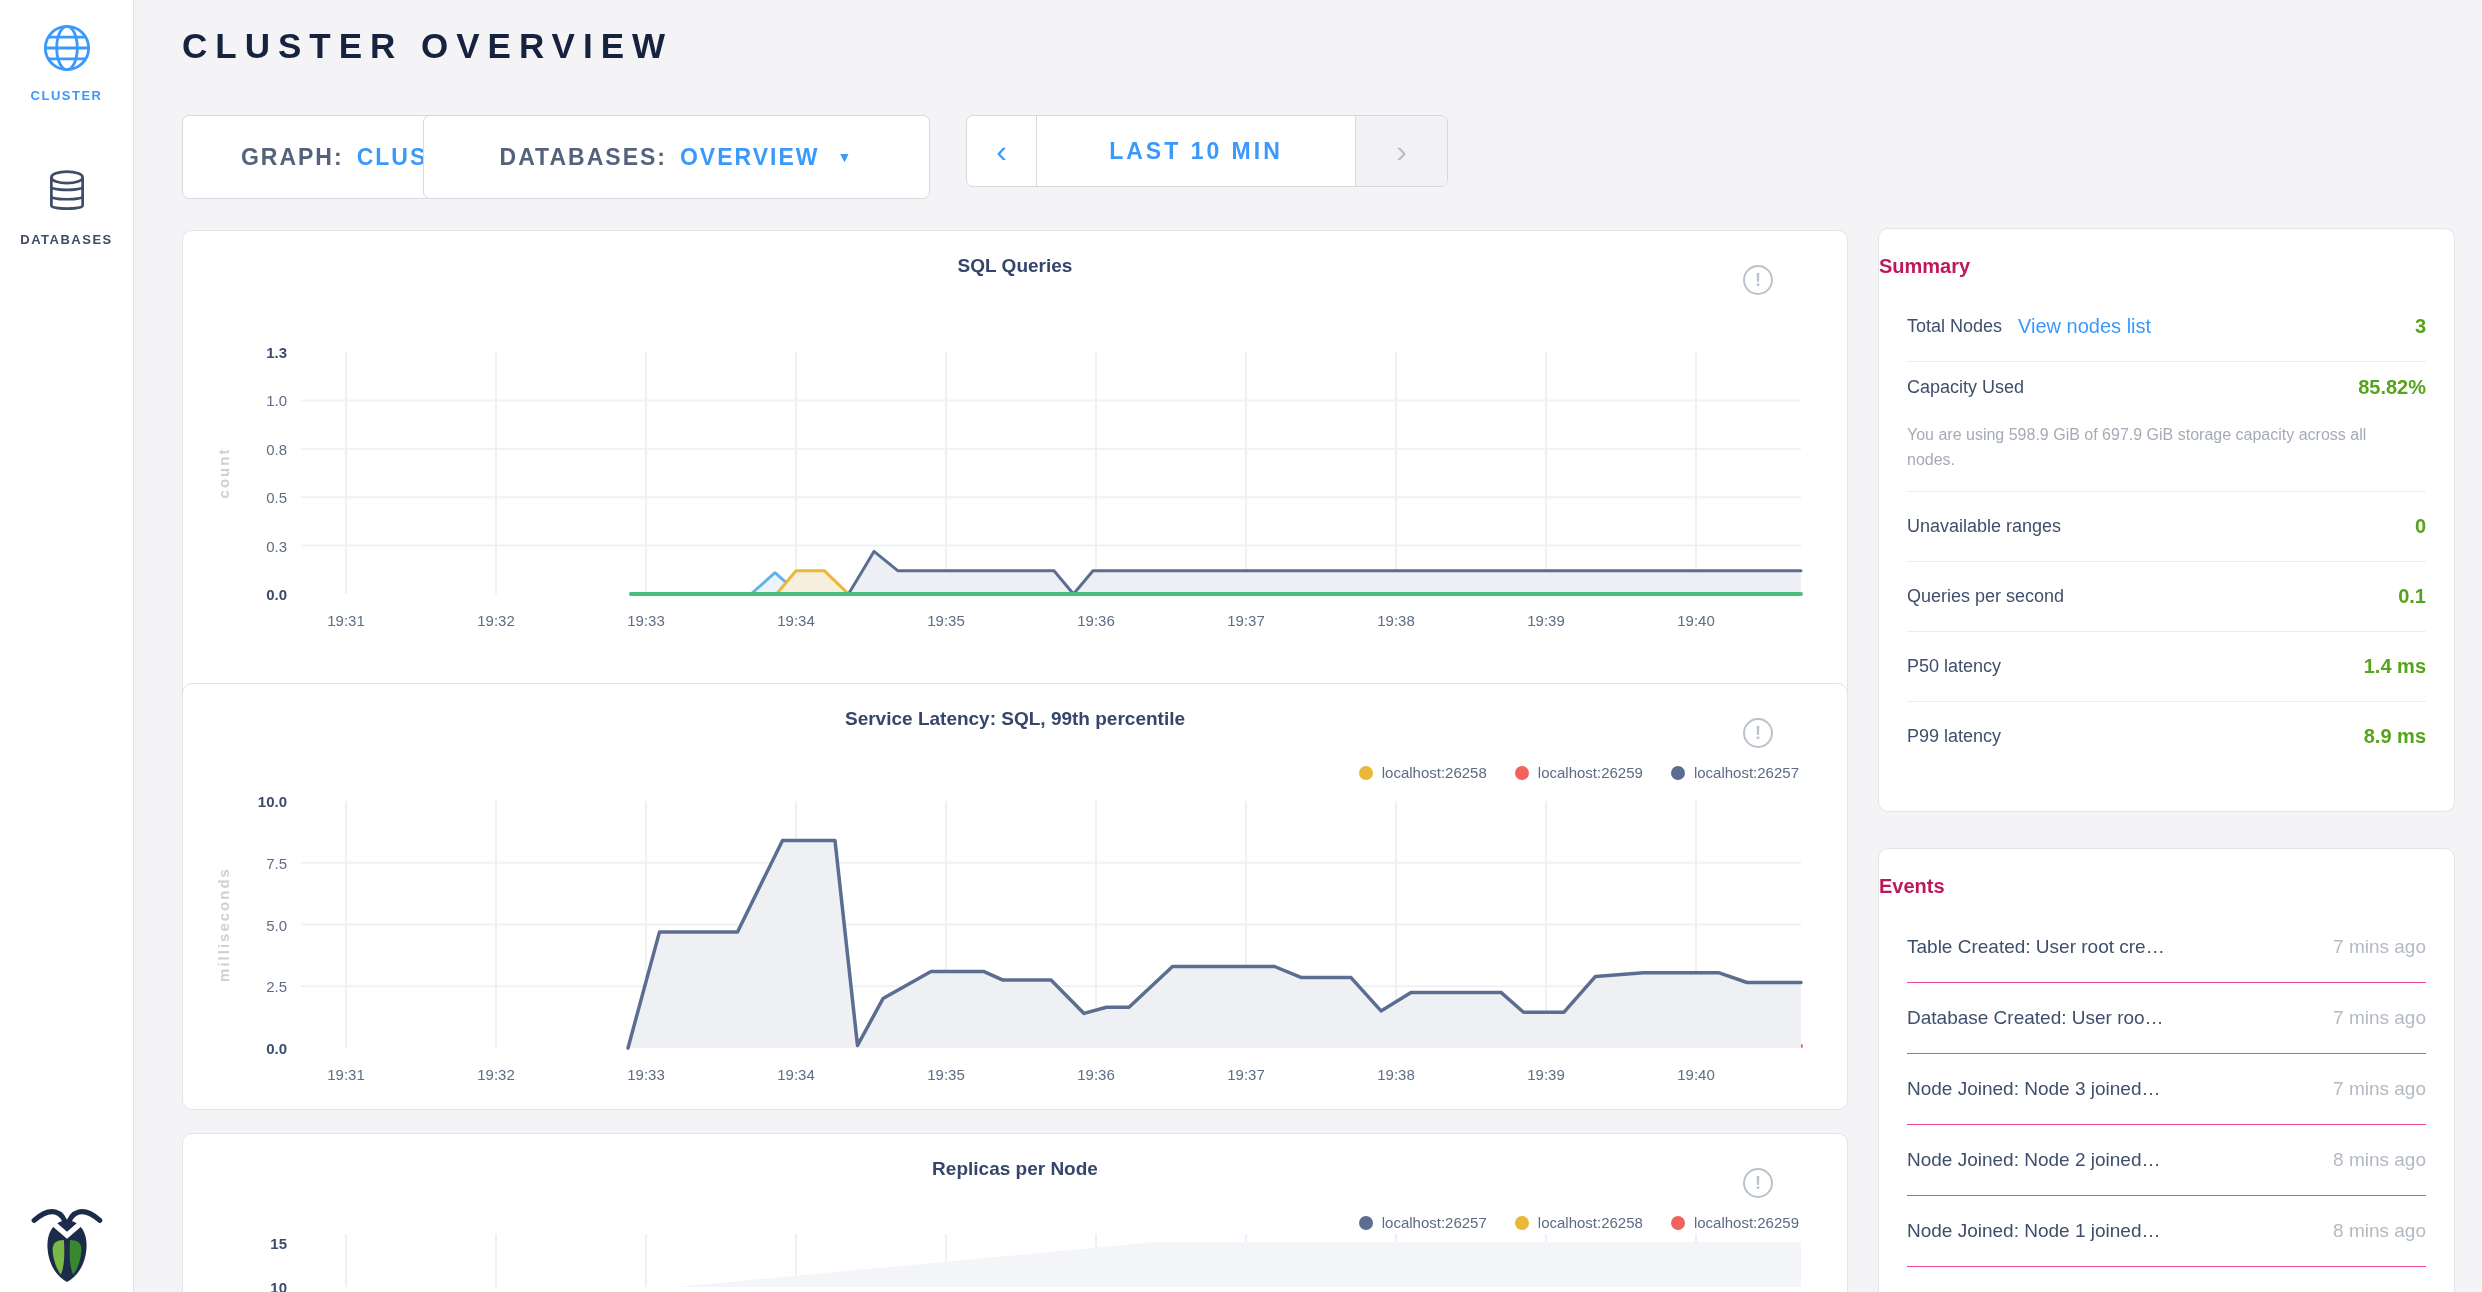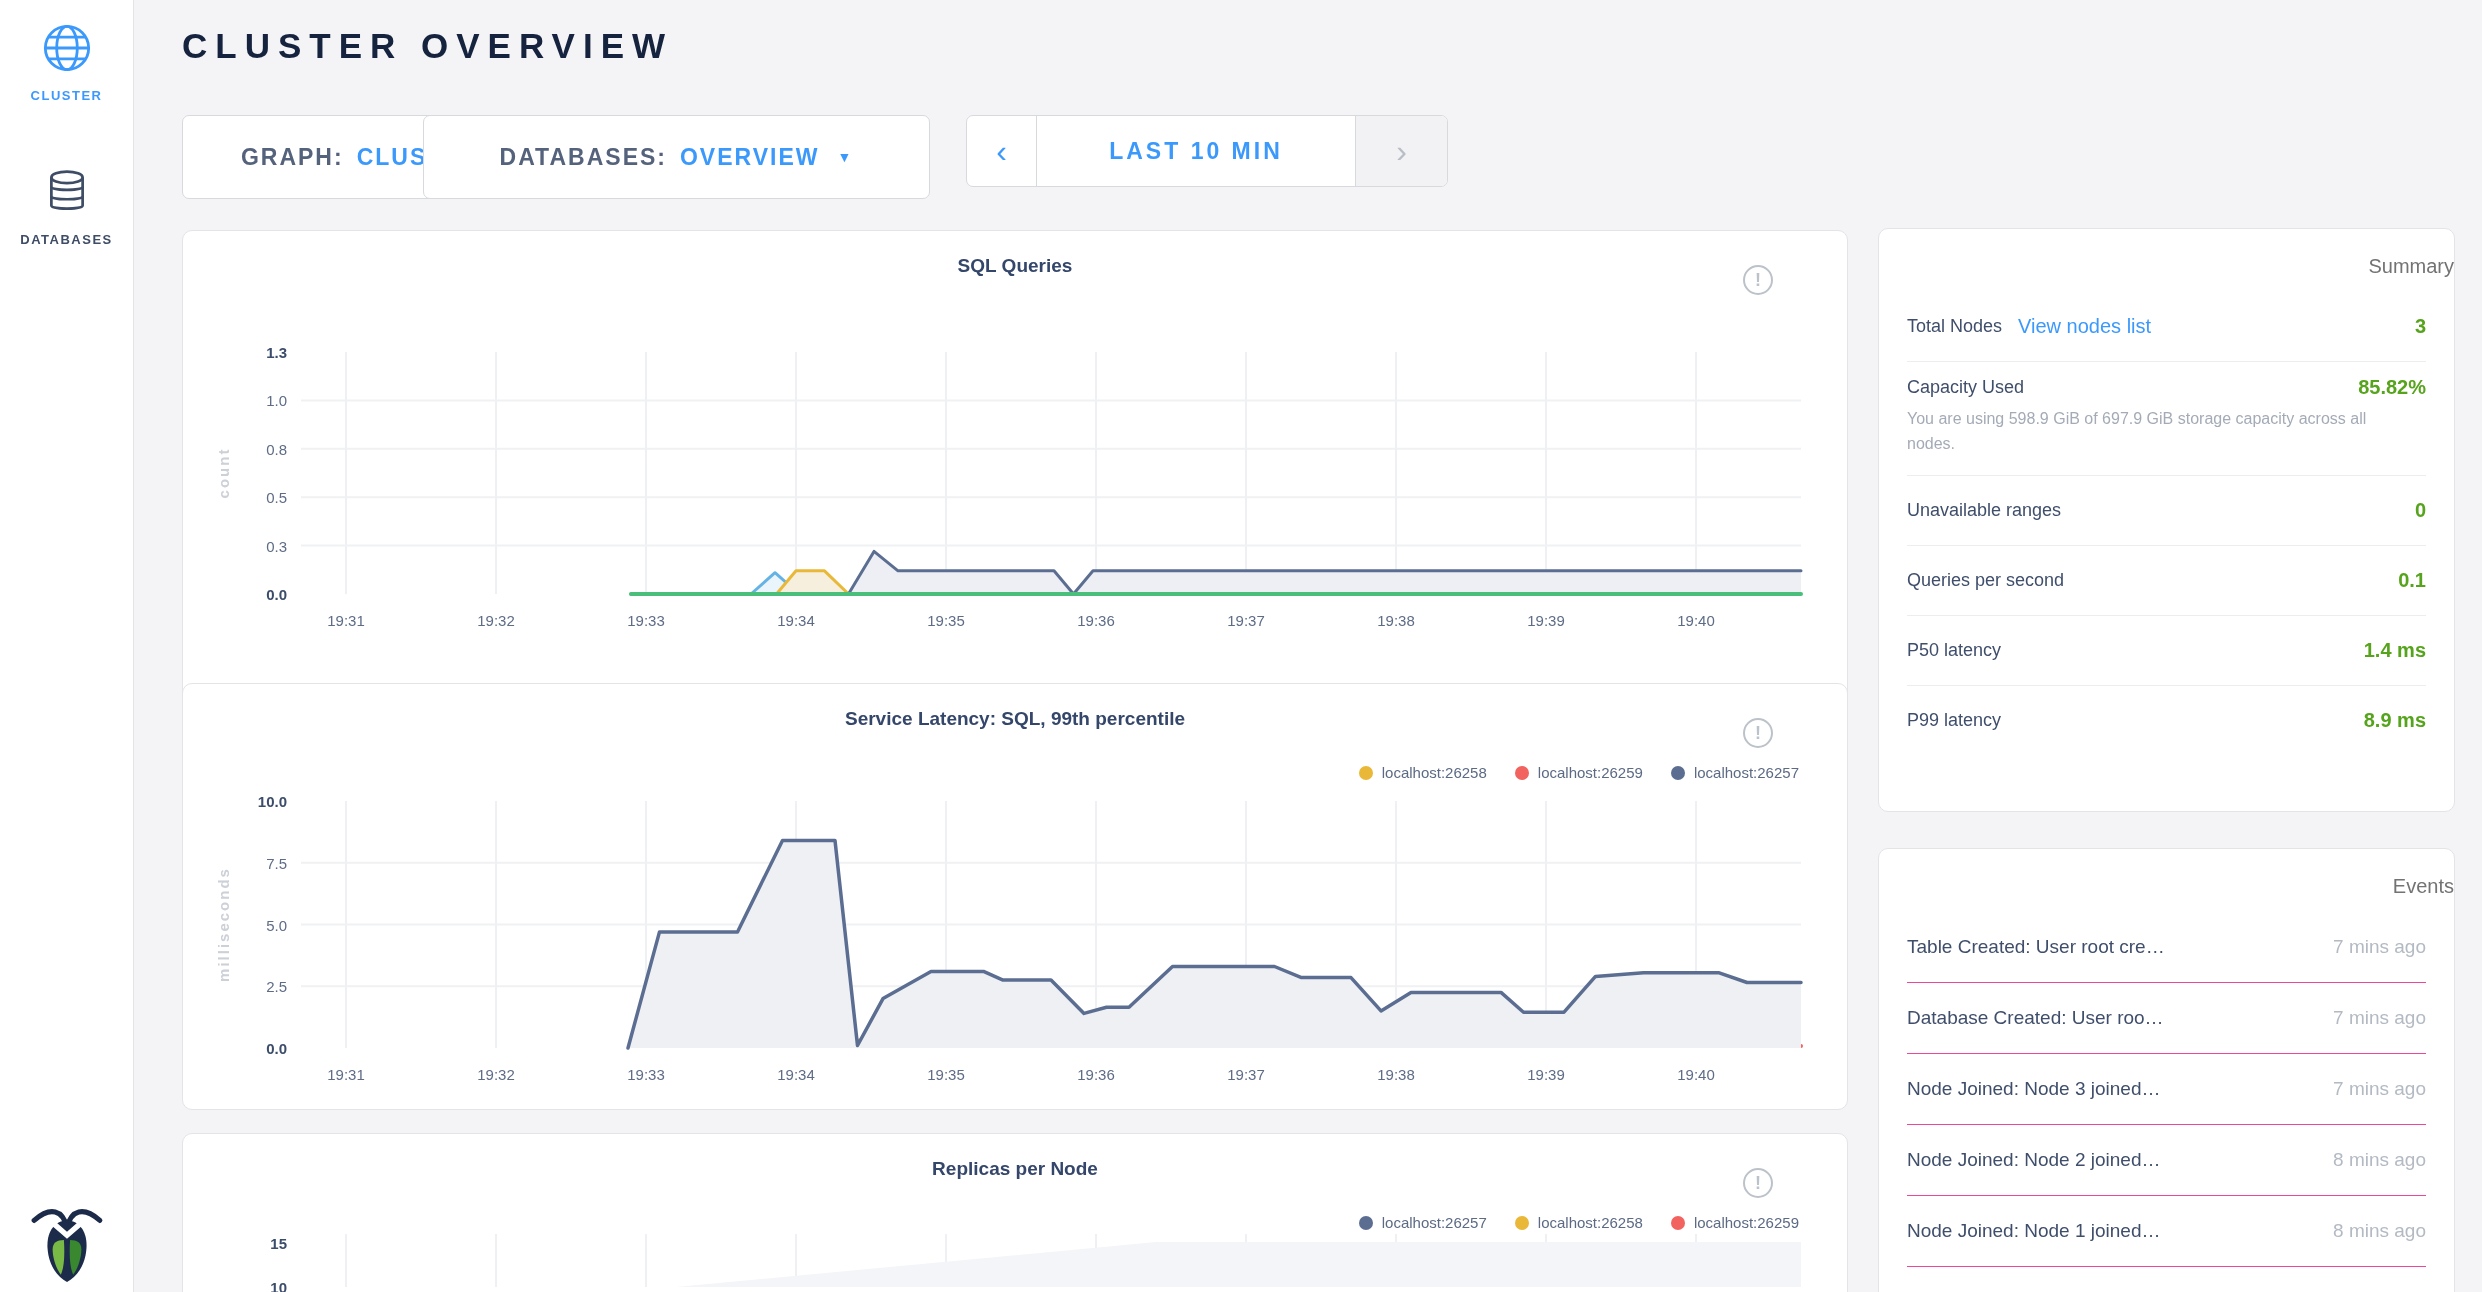--- a/index.html
+++ b/index.html
@@ -45,31 +45,31 @@
           font-size:18px; font-weight:bold; text-align:center; line-height:26px; cursor:pointer; }
   .legend { position:absolute; top:80px; right:48px; display:flex; gap:28px; align-items:center; }
   .legend-item { display:flex; align-items:center; font-size:15px; color:#5c6a84; }
   .legend-item .dot { width:14px; height:14px; border-radius:50%; display:inline-block; margin-right:9px; }
   svg.chart { position:absolute; left:0; }
   .tick { font-size:15px; fill:#5e6c87; }
   .tick.bold { font-weight:bold; fill:#3c4c6b; }
   .axis-unit { font-size:15px; fill:#ccd0d7; font-weight:bold; letter-spacing:2px; }
 
   
-  .panel-title { padding-top:26px; text-align:right; font-size:20px; font-weight:normal; color:#737373; }
+  .panel-title { padding-top:26px; text-align:left; font-size:20px; font-weight:bold; color:#be185d; }
   .rows { margin-top:14px; }
   .srow { margin:0 28px; min-height:70px; display:flex; flex-direction:column;
           justify-content:center; border-bottom:1px solid #ededf0; }
   .srow:last-child { border-bottom:none; }
   .srow-top { display:flex; align-items:center; }
   .srow-label { font-size:18px; color:#3f4e6b; }
   .srow-link { font-size:20px; color:#3b99fc; margin-left:16px; cursor:pointer; }
   .srow-value { margin-left:auto; font-size:20px; font-weight:bold; color:#56a31c; }
   .srow-sub { font-size:16px; color:#a4abb6; line-height:1.55; max-width:470px; margin:8px 0 14px; }
-  .srow.has-sub { padding:14px 0 4px; }
+  .srow.has-sub { padding:14px 0 4px;gap:16px; }
   .erow { margin:0 28px; height:71px; display:flex; align-items:center; border-bottom:1px solid #ec4899; }
   .erow-text { font-size:19px; color:#3f4e6b; white-space:nowrap; }
   .erow-time { margin-left:auto; font-size:19px; color:#b3bac3; padding-left:20px; white-space:nowrap; }
 </style>
 </head>
 <body>
 
 <div id="app">
 
   <aside class="sidebar">

